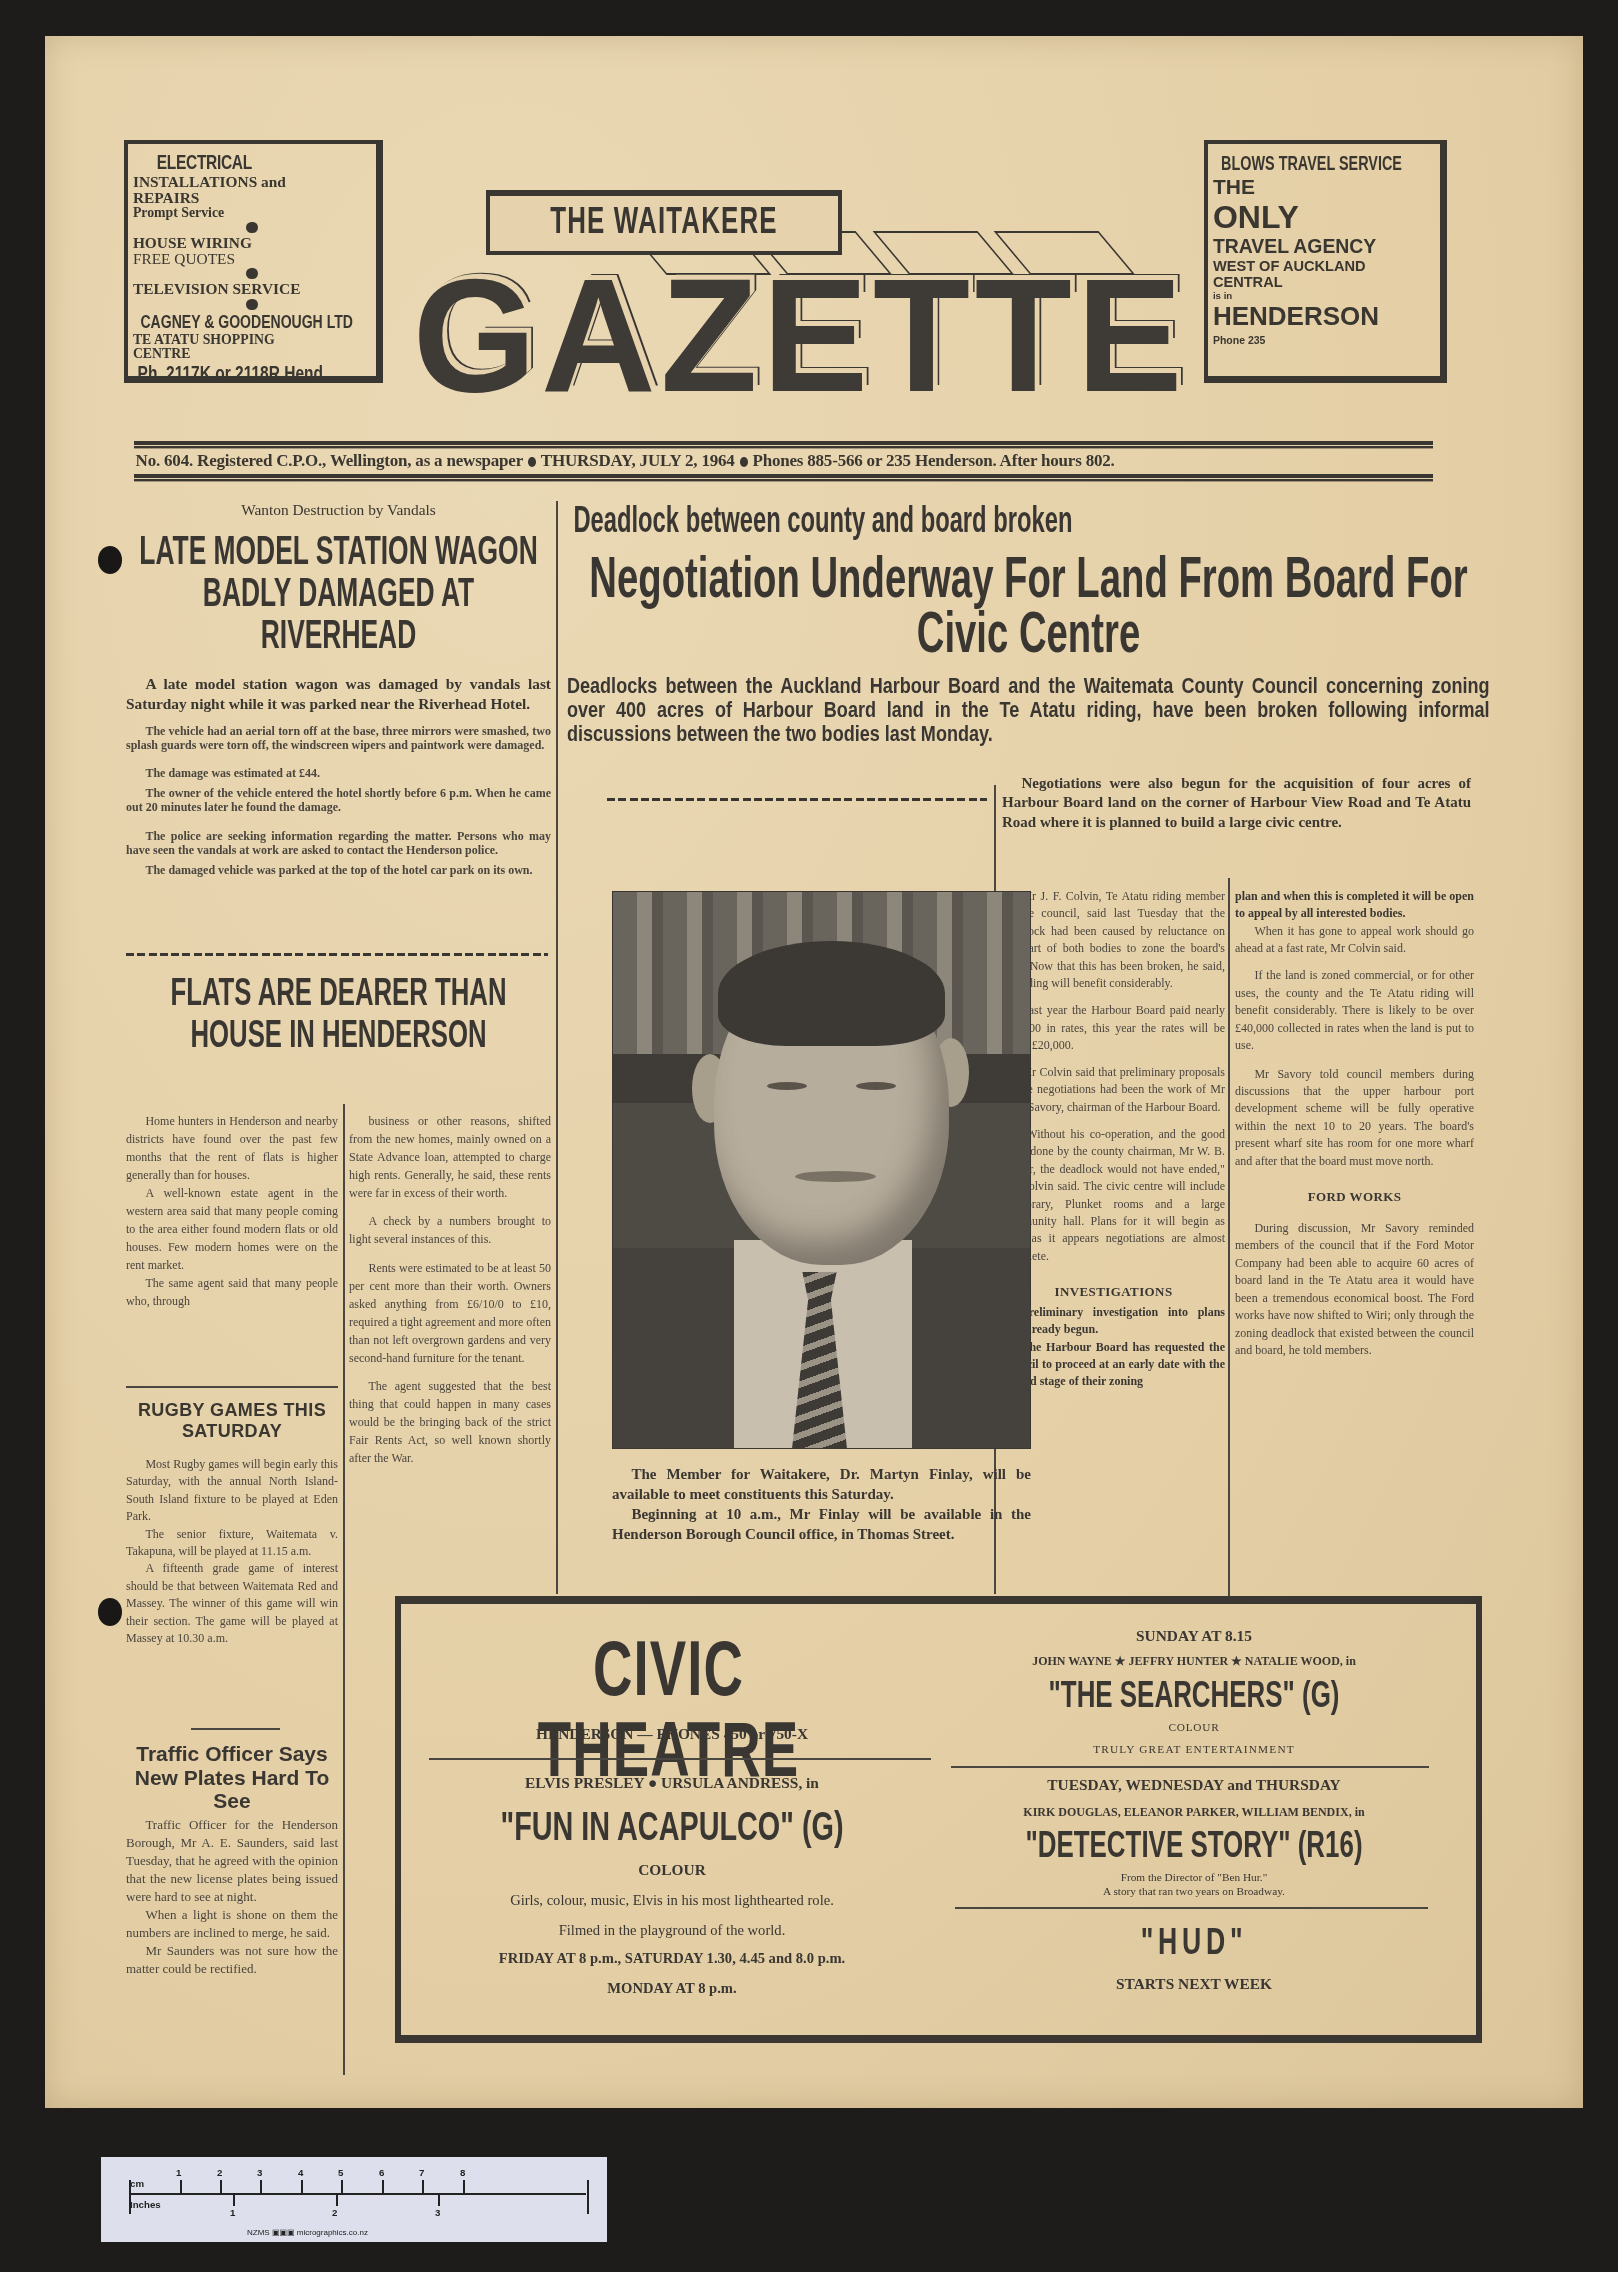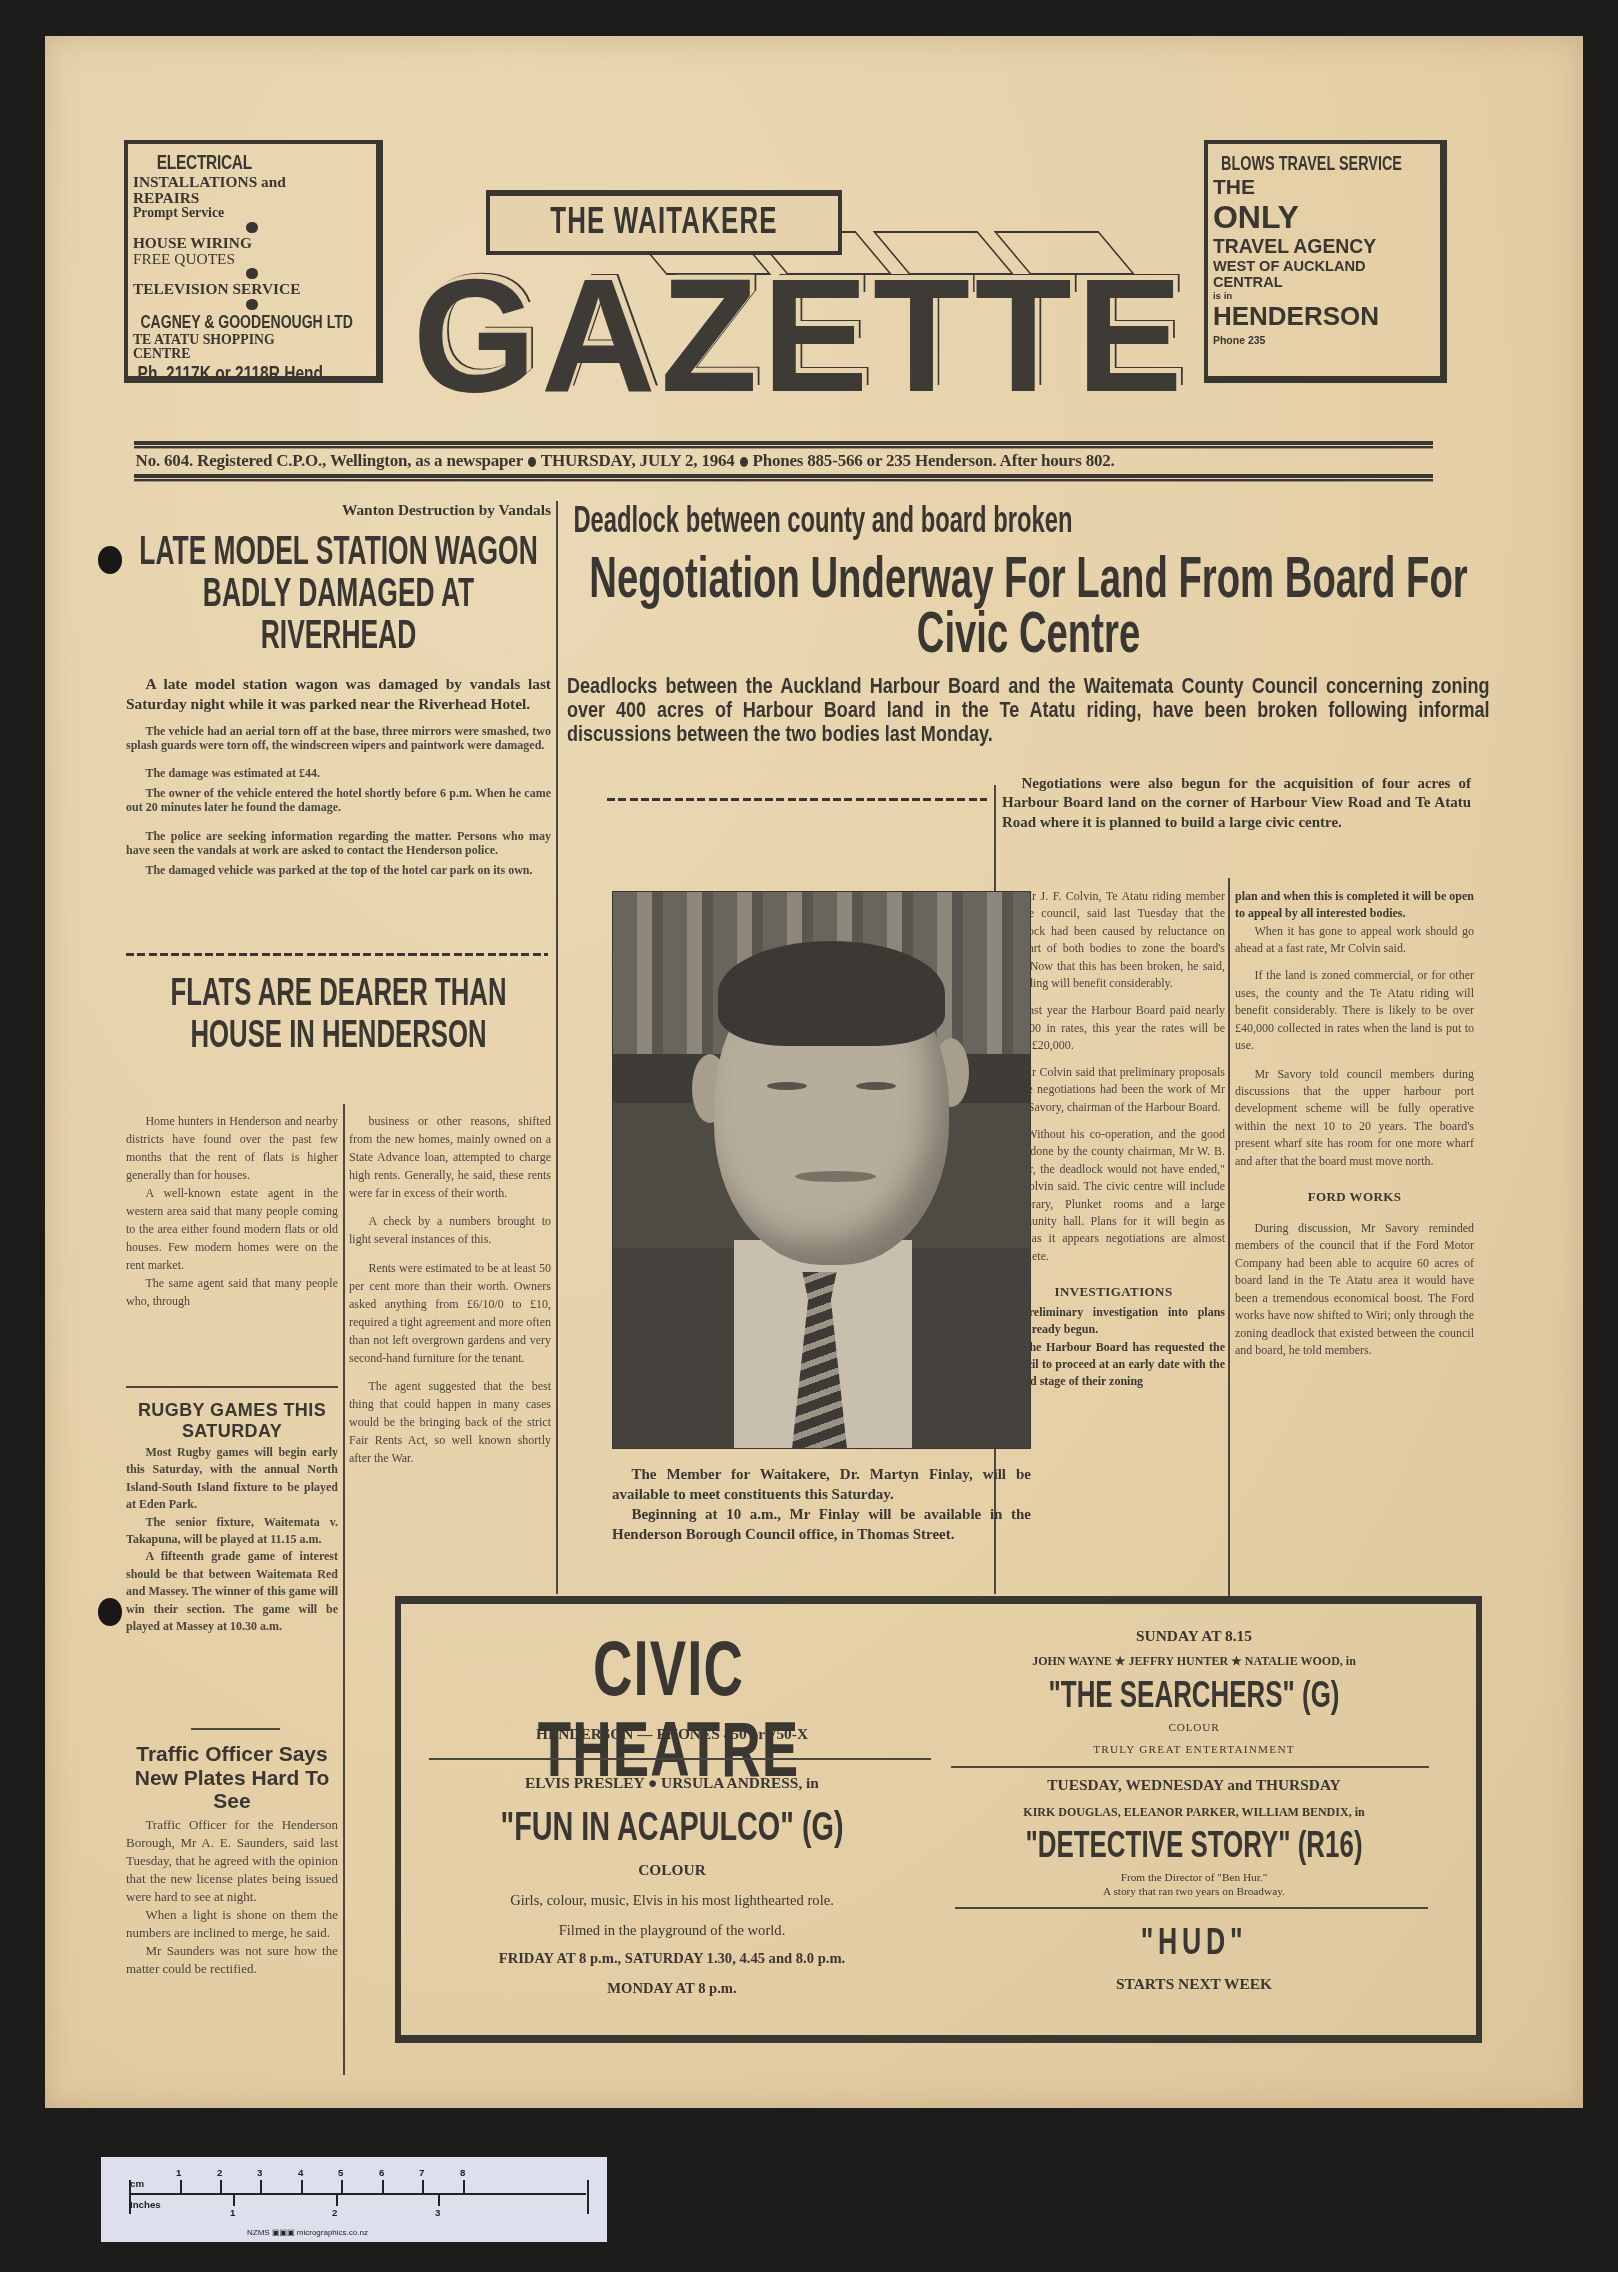--- a/index.html
+++ b/index.html
@@ -46,21 +46,21 @@
   .dateline { position: absolute; left: 89px; top: 405px; width: 1299px; }
   .rule-thick { height: 4.9px; background: #3a3632; border-bottom: 1.6px solid #e6d3ad; box-shadow: 0 2.4px 0 #3a3632; }
   .dateline-text { font-family: "Liberation Serif", serif; font-weight: bold; font-size: 17px; padding: 4.9px 0 3.2px 1.6px; white-space: nowrap; letter-spacing: -0.2px; }
   .dateline-text .bullet { display: inline-block; width: 8px; height: 9.7px; border-radius: 50%; background: #3a3632; margin: 0 4.9px; vertical-align: middle; }
 
   
   .vrule { position: absolute; width: 1.6px; background: #4a4640; }
   .hrule { position: absolute; height: 1.6px; background: #4a4640; }
   .dash-rule { position: absolute; height: 3.2px; background: repeating-linear-gradient(90deg, #3a3632 0 8px, transparent 8px 11.3px); }
 
-  .kicker { font-family: "Liberation Serif", serif; font-weight: bold; font-size: 15.4px; text-align: right; }
+  .kicker { font-family: "Liberation Serif", serif; font-weight: normal; font-size: 15.4px; text-align: center; }
   .headline-cond { font-family: "Liberation Sans", sans-serif; font-weight: bold; text-align: center; color: #3a3632; transform-origin: center; }
   .body-bold { font-family: "Liberation Serif", serif; font-weight: bold; text-align: justify; }
   .body { font-family: "Liberation Serif", serif; text-align: justify; color: #4a453e; }
   .body p, .body-bold p { text-indent: 19.4px; }
   .sub { font-family: "Liberation Serif", serif; font-weight: bold; text-align: center; letter-spacing: 0.4px; }
 
   
   .photo { position: absolute; left: 567px; top: 855px; width: 419px; height: 558px; background: #4e4a44; overflow: hidden; border: 0.8px solid #3a3632; }
   .photo .bg-stripes { position: absolute; left: 0; top: 0; width: 100%; height: 162px; background: repeating-linear-gradient(90deg, #6a655c 0 24px, #8d867a 24px 39px, #5a564f 39px 50px); }
   .photo .shelf { position: absolute; left: 0; top: 162px; width: 100%; height: 49px; background: #3f3c37; }
@@ -179,21 +179,21 @@
   <div class="hrule" style="left:81px; top:1350px; width:212px;"></div>
   <div class="abs body" style="left:304px; top:1076px; width:202px; font-size:12px; line-height:18px;">
     <p>business or other reasons, shifted from the new homes, mainly owned on a State Advance loan, attempted to charge high rents. Generally, he said, these rents were far in excess of their worth.</p>
     <p style="margin-top:9.7px;">A check by a numbers brought to light several instances of this.</p>
     <p style="margin-top:11.3px;">Rents were estimated to be at least 50 per cent more than their worth. Owners asked anything from £6/10/0 to £10, required a tight agreement and more often than not left overgrown gardens and very second-hand furniture for the tenant.</p>
     <p style="margin-top:9.7px;">The agent suggested that the best thing that could happen in many cases would be the bringing back of the strict Fair Rents Act, so well known shortly after the War.</p>
   </div>
 
   <div class="abs" style="left:81px; top:1364px; width:212px;">
     <div class="sub" style="font-family:'Liberation Sans',sans-serif; font-size:18px; line-height:21px;">RUGBY GAMES THIS SATURDAY</div>
-    <div class="body" style="font-size:12px; line-height:17.4px; margin-top:2px;font-weight:bold;">
+    <div class="body" style="font-size:12px; line-height:17.4px; margin-top:14px;">
       <p>Most Rugby games will begin early this Saturday, with the annual North Island-South Island fixture to be played at Eden Park.</p>
       <p>The senior fixture, Waitemata v. Takapuna, will be played at 11.15 a.m.</p>
       <p>A fifteenth grade game of interest should be that between Waitemata Red and Massey. The winner of this game will win their section. The game will be played at Massey at 10.30 a.m.</p>
     </div>
   </div>
   <div class="hrule" style="left:146px; top:1692px; width:89px; height:2.4px;"></div>
 
   <div class="abs" style="left:81px; top:1706px; width:212px;">
     <div class="headline-cond" style="font-size:21px; line-height:23.5px;">Traffic Officer Says New Plates Hard To See</div>
     <div class="body" style="font-size:13px; line-height:18px; margin-top:3.2px;">

